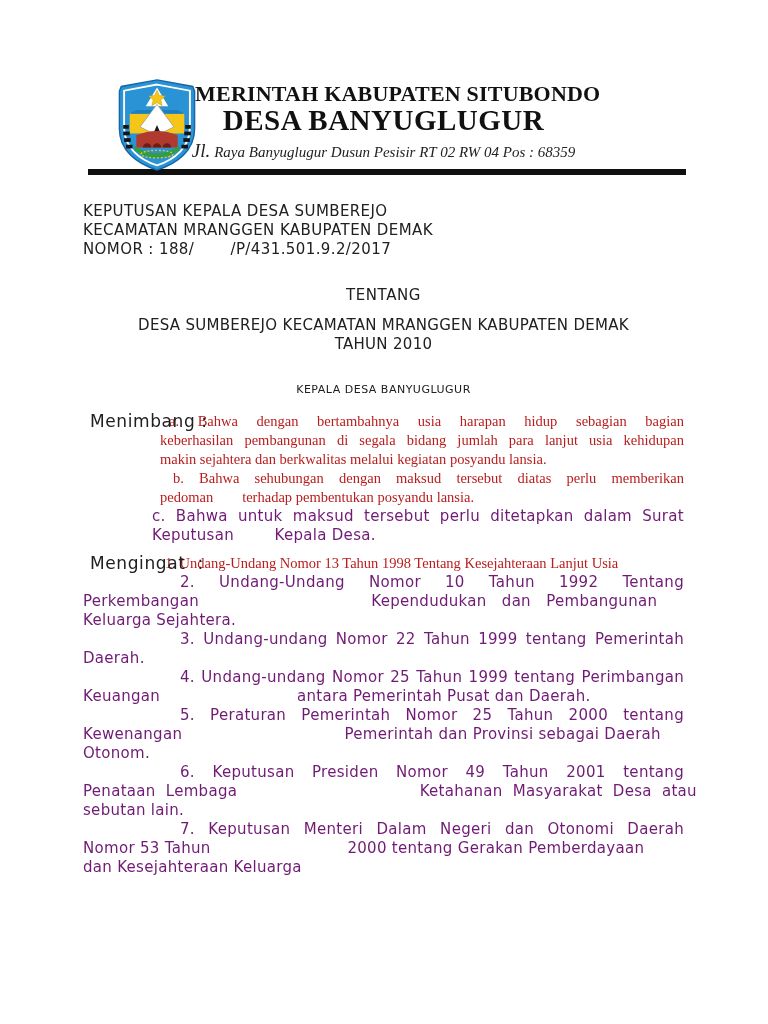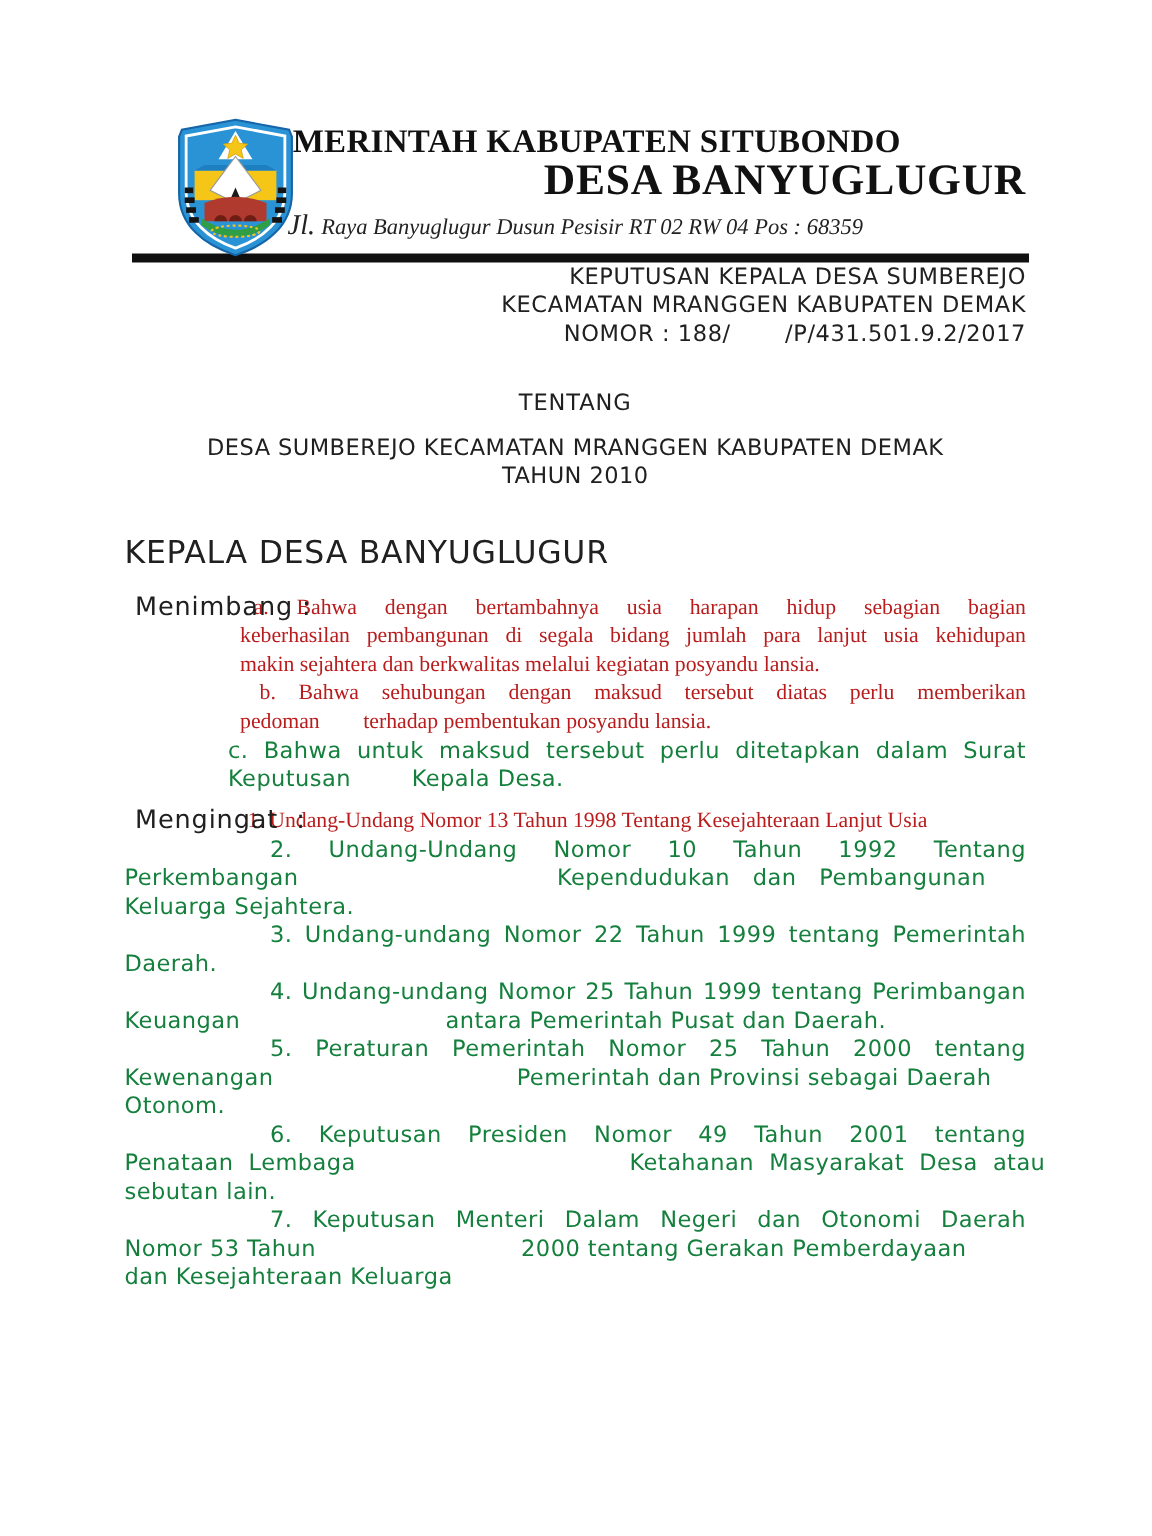--- a/index.html
+++ b/index.html
@@ -5,40 +5,40 @@
   html,body { margin:0; padding:0; background:#ffffff; }
   body { width:768px; height:1024px; font-family:"DejaVu Sans",sans-serif; color:#202020; }
   .page { position:relative; width:768px; height:1024px; overflow:hidden; background:#ffffff; }
   .content { padding:0 84px 0 83px; }
 
   
   .letterhead { position:relative; padding-top:82px; }
   .logo { position:absolute; left:111px; top:78px; width:92px; height:94px; }
   .lh-text { margin-left:83px; width:601px; text-align:center; }
   .lh-l1, .lh-l2 { font-family:"Liberation Serif",serif; font-weight:700; font-size:22px; line-height:23px; letter-spacing:0.2px; color:#111; }
-  .lh-l3 { font-family:"Liberation Serif",serif; font-weight:700; font-size:29px; line-height:30px; letter-spacing:0.5px; color:#111;text-align:right; }
+  .lh-l3 { font-family:"Liberation Serif",serif; font-weight:700; font-size:29px; line-height:30px; letter-spacing:0.5px; color:#111; }
   .lh-addr { font-family:"Liberation Serif",serif; font-style:italic; font-size:15px; margin-top:5px; color:#222; white-space:nowrap; }
   .lh-addr .jl { font-size:19px; margin-right:4px; }
   .rule { margin-left:88px; margin-top:7px; width:598px; height:6px; background:#101010; }
 
   
-  .title-block { text-align:right; }
+  .title-block { margin-top:27px; text-align:left; }
   .title-block .tl { font-size:15px; line-height:19px; letter-spacing:0.4px; white-space:pre; }
   .tentang { margin-top:27px; text-align:center; font-size:15px; letter-spacing:0.6px; }
   .subject { margin-top:12px; text-align:center; }
   .subject .sl { font-size:15px; line-height:19px; letter-spacing:0.3px; }
-  .issuer { margin-top:29px; font-size:21px; letter-spacing:0.5px; }
+  .issuer { margin-top:29px; text-align:center; font-size:11px; letter-spacing:0.5px; }
 
   
   .sect { position:relative; }
   .sect .label { position:absolute; left:7px; top:0; font-size:17px; line-height:19px; letter-spacing:0.6px; white-space:pre; }
   .mn { margin-top:16px; }
   .mg { margin-top:9px; }
 
-  .ln { white-space:nowrap; line-height:19px; font-size:15px; letter-spacing:0.3px; color:#15803d; }
+  .ln { white-space:nowrap; line-height:19px; font-size:15px; letter-spacing:0.3px; color:#701a75; }
   .ln[data-font="serif"] { font-family:"Liberation Serif",serif; font-size:14.5px; letter-spacing:0; color:#b91c1c; }
   .ln[data-spread="true"] { white-space:normal; text-align:justify; text-align-last:justify; -moz-text-align-last:justify; }
 
   .mn .ln[data-indent="cont"]  { margin-left:77px; }
   .mn .ln[data-indent="a"]     { margin-left:77px; text-indent:9px; }
   .mn .ln[data-indent="b"]     { margin-left:77px; text-indent:13px; }
   .mn .ln[data-indent="c"]     { margin-left:69px; }
   .mg .ln[data-indent="first1"]{ margin-left:82px; }
   .mg .ln[data-indent="first"] { margin-left:97px; }
   .ln[data-indent="left"]      { margin-left:0; }

